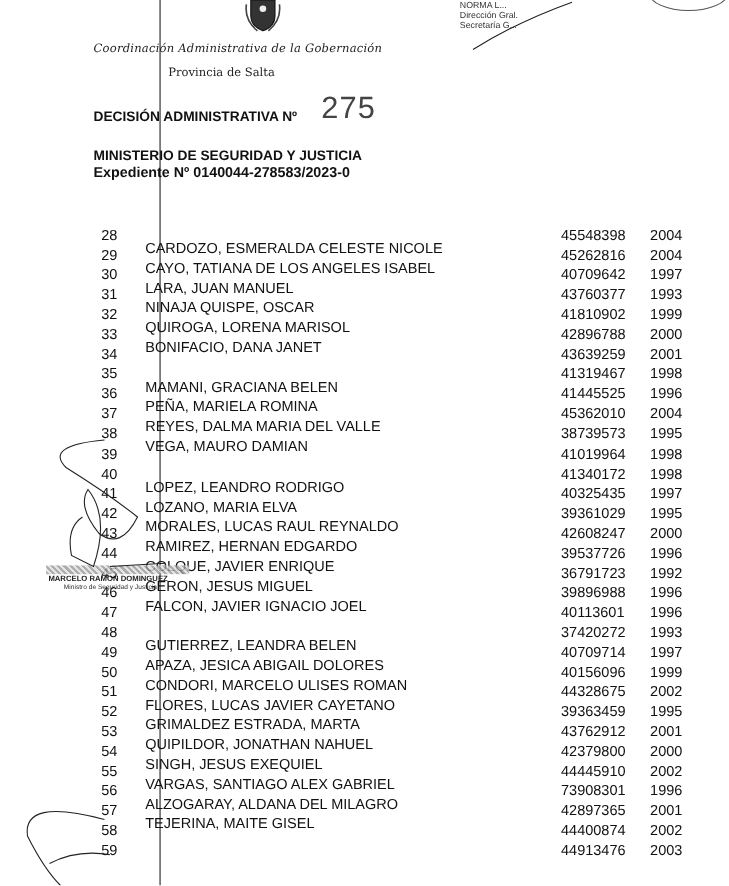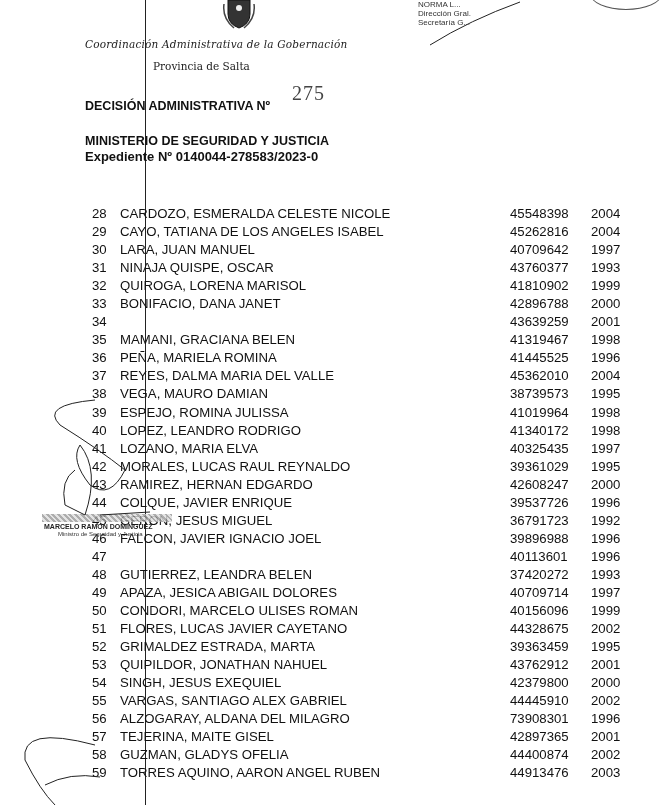--- a/index.html
+++ b/index.html
@@ -4,28 +4,28 @@
 <style>
   html, body { margin: 0; padding: 0; background: #ffffff; }
   body { width: 663px; height: 805px; position: relative; overflow: hidden; font-family: "Liberation Sans", sans-serif; color: #111; }
   .vline { position: absolute; left: 145px; top: 0; width: 1px; height: 805px; background: #222; }
   .crest { position: absolute; left: 222px; top: 0; width: 34px; height: 30px; }
   .coord { position: absolute; left: 85px; top: 38px; font-family: "DejaVu Serif", serif; font-style: italic; font-size: 10.5px; color: #222; letter-spacing: 0.2px; }
   .prov { position: absolute; left: 153px; top: 60px; font-family: "DejaVu Serif", serif; font-size: 10.5px; color: #222; }
   .stamp { position: absolute; left: 418px; top: 0; font-size: 8px; line-height: 9px; color: #333; }
   .seal { position: absolute; left: 590px; top: -22px; width: 70px; height: 30px; border: 1.5px solid #555; border-radius: 50%; }
   .decision-label { position: absolute; left: 85px; top: 99px; font-weight: bold; font-size: 12.5px; }
-  .decision-number { position: absolute; left: 292px; top: 82px; font-size: 20px; color: #444; font-family: Liberation Serif, serif; letter-spacing: 1px; }
+  .decision-number { position: absolute; left: 292px; top: 82px; font-size: 28px; color: #444; font-family: Liberation Sans, sans-serif; letter-spacing: 1px; }
   .ministry { position: absolute; left: 85px; top: 134px; font-weight: bold; font-size: 12.5px; }
   .expediente { position: absolute; left: 85px; top: 149px; font-weight: bold; font-size: 13px; }
   .list { position: absolute; left: 0; top: 205px; width: 600px; }
   .row { position: relative; height: 18.05px; font-size: 13.2px; line-height: 18px; }
   .row span { position: absolute; top: 0; white-space: nowrap; }
   .num { left: 92px; }
-  .name { left: 120px; }
+  .name { left: 132px; margin-top: 12px; }
   .dni { left: 510px; }
   .year { left: 591px; }
   .sig-stamp { position: absolute; left: 42px; top: 514px; width: 130px; height: 8px; background: repeating-linear-gradient(45deg,#999 0 2px,#ddd 2px 4px); opacity: 0.8; }
   .sig-name { position: absolute; left: 44px; top: 523px; font-size: 7px; font-weight: bold; color: #222; }
   .sig-role { position: absolute; left: 58px; top: 531px; font-size: 6px; color: #333; }
   svg.sig { position: absolute; left: 0; top: 0; pointer-events: none; }
 </style>
 </head>
 <body>
 
@@ -113,21 +113,20 @@
       <span class="year">2004</span>
     </div>
     <div class="row">
       <span class="num">38</span>
       <span class="name">VEGA, MAURO DAMIAN</span>
       <span class="dni">38739573</span>
       <span class="year">1995</span>
     </div>
     <div class="row">
       <span class="num">39</span>
-      <span class="name">ESPEJO, ROMINA JULISSA</span>
       <span class="dni">41019964</span>
       <span class="year">1998</span>
     </div>
     <div class="row">
       <span class="num">40</span>
       <span class="name">LOPEZ, LEANDRO RODRIGO</span>
       <span class="dni">41340172</span>
       <span class="year">1998</span>
     </div>
     <div class="row">
@@ -226,27 +225,25 @@
       <span class="year">1996</span>
     </div>
     <div class="row">
       <span class="num">57</span>
       <span class="name">TEJERINA, MAITE GISEL</span>
       <span class="dni">42897365</span>
       <span class="year">2001</span>
     </div>
     <div class="row">
       <span class="num">58</span>
-      <span class="name">GUZMAN, GLADYS OFELIA</span>
       <span class="dni">44400874</span>
       <span class="year">2002</span>
     </div>
     <div class="row">
       <span class="num">59</span>
-      <span class="name">TORRES AQUINO, AARON ANGEL RUBEN</span>
       <span class="dni">44913476</span>
       <span class="year">2003</span>
     </div>
   </div>
 
 <div class="sig-stamp"></div>
 <div class="sig-name">MARCELO RAMON DOMINGUEZ</div>
 <div class="sig-role">Ministro de Seguridad y Justicia</div>
 
 <svg class="sig" width="663" height="805">

